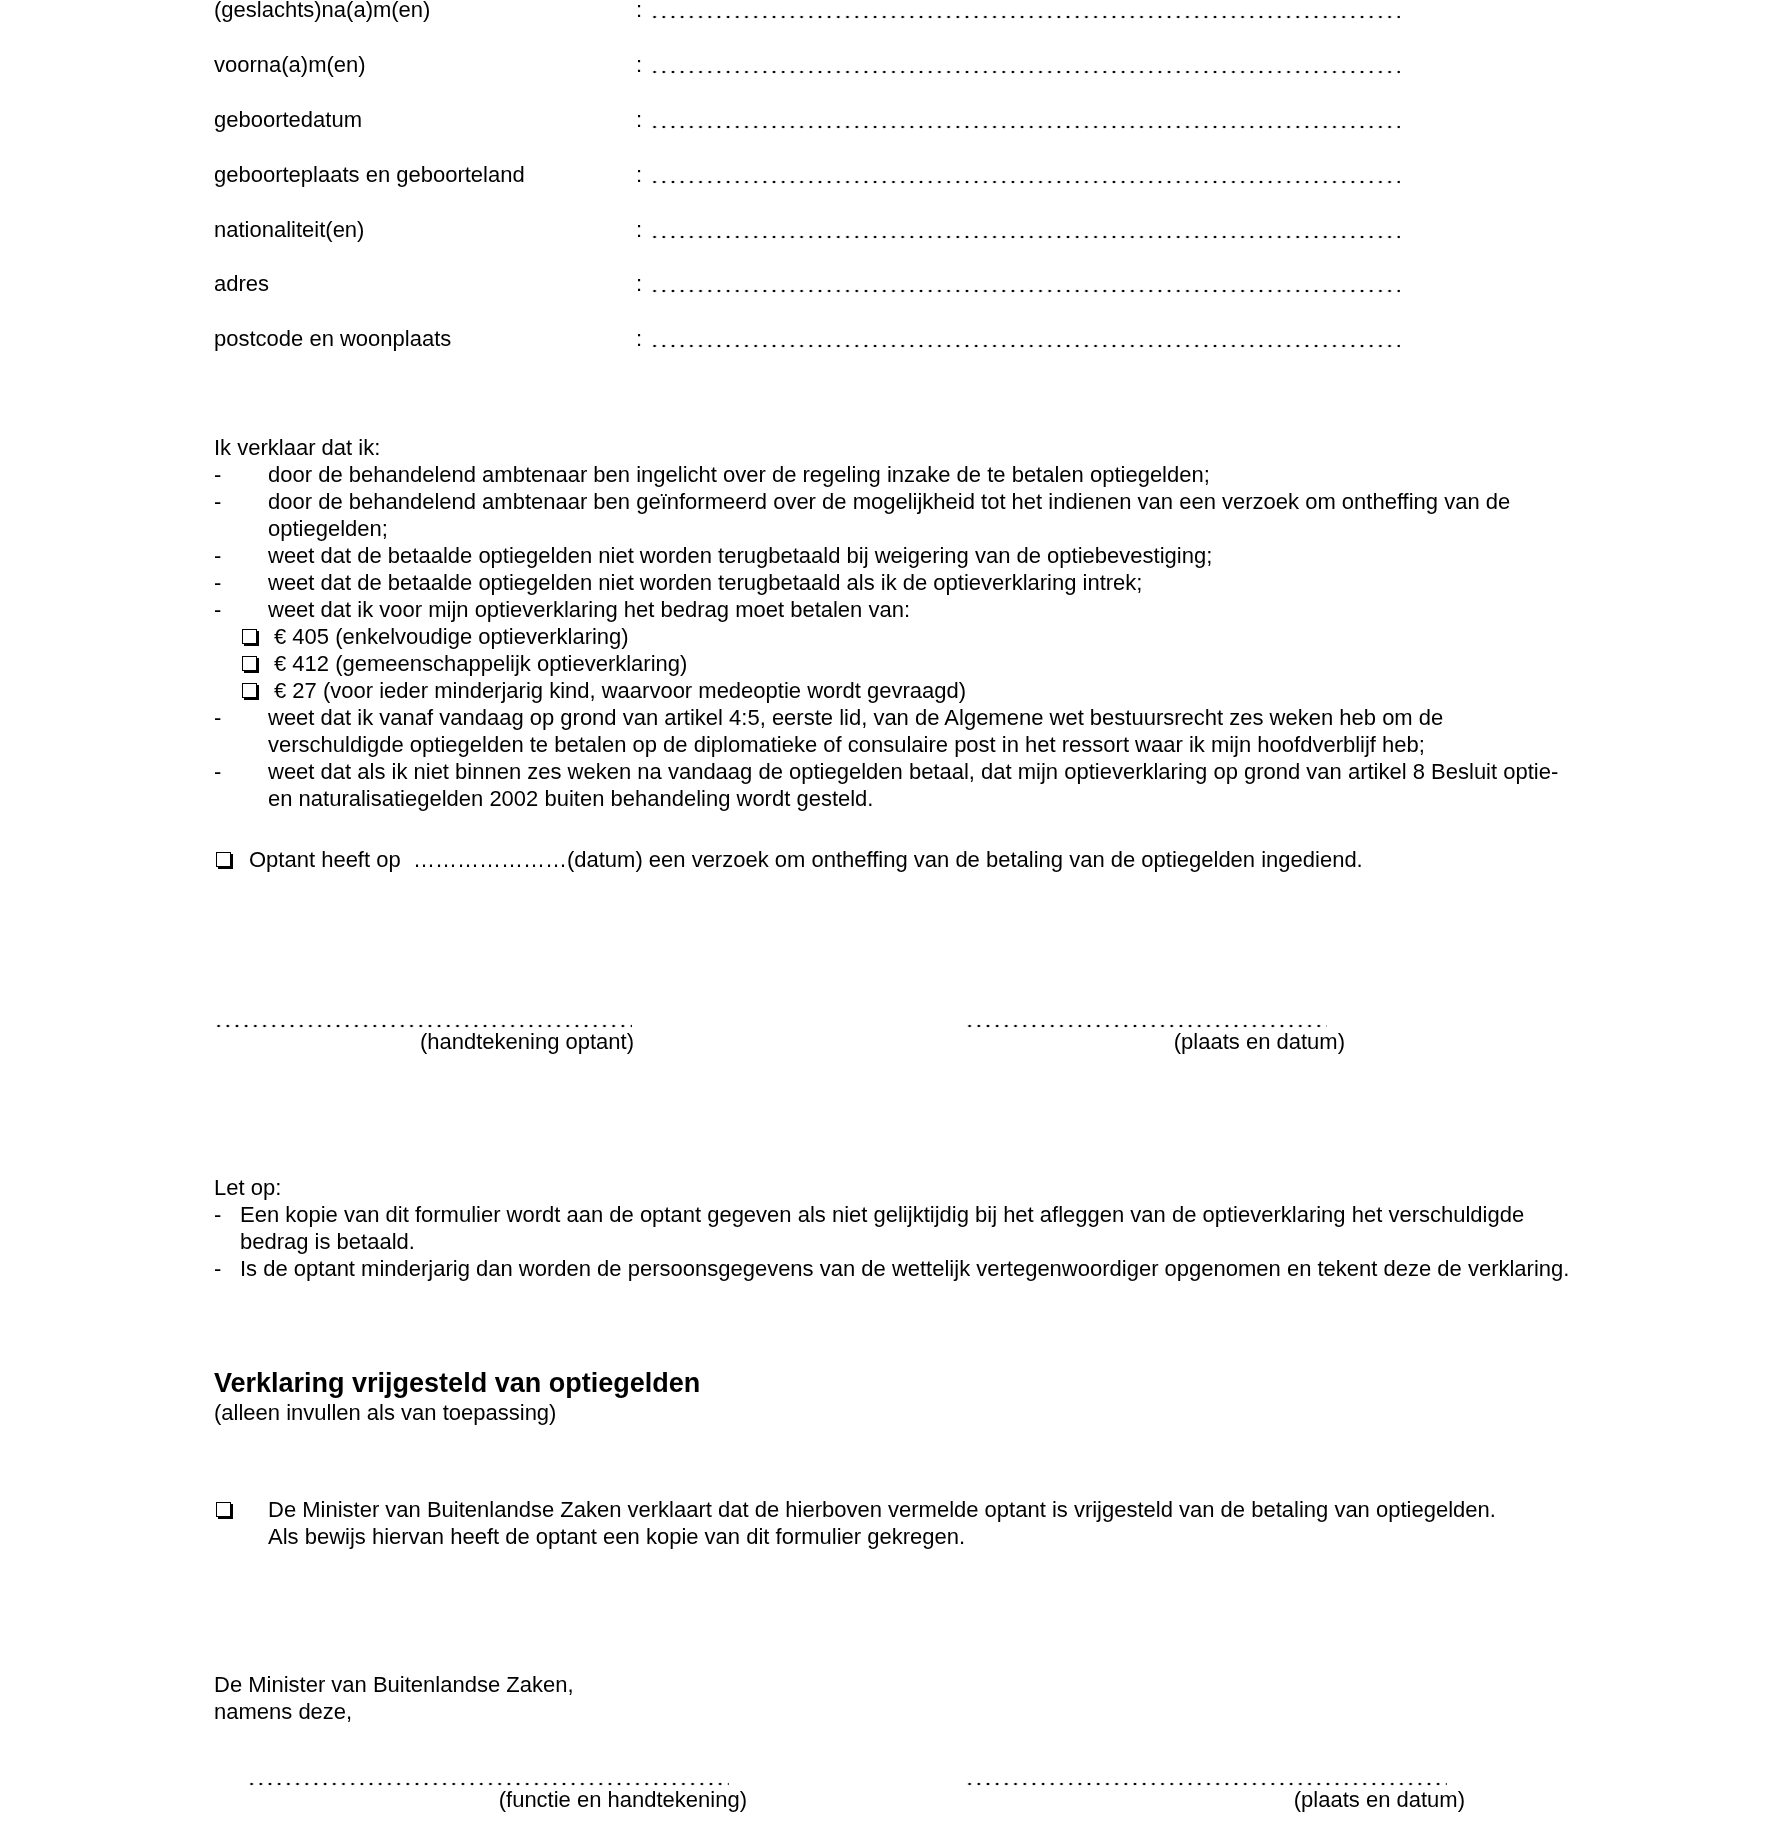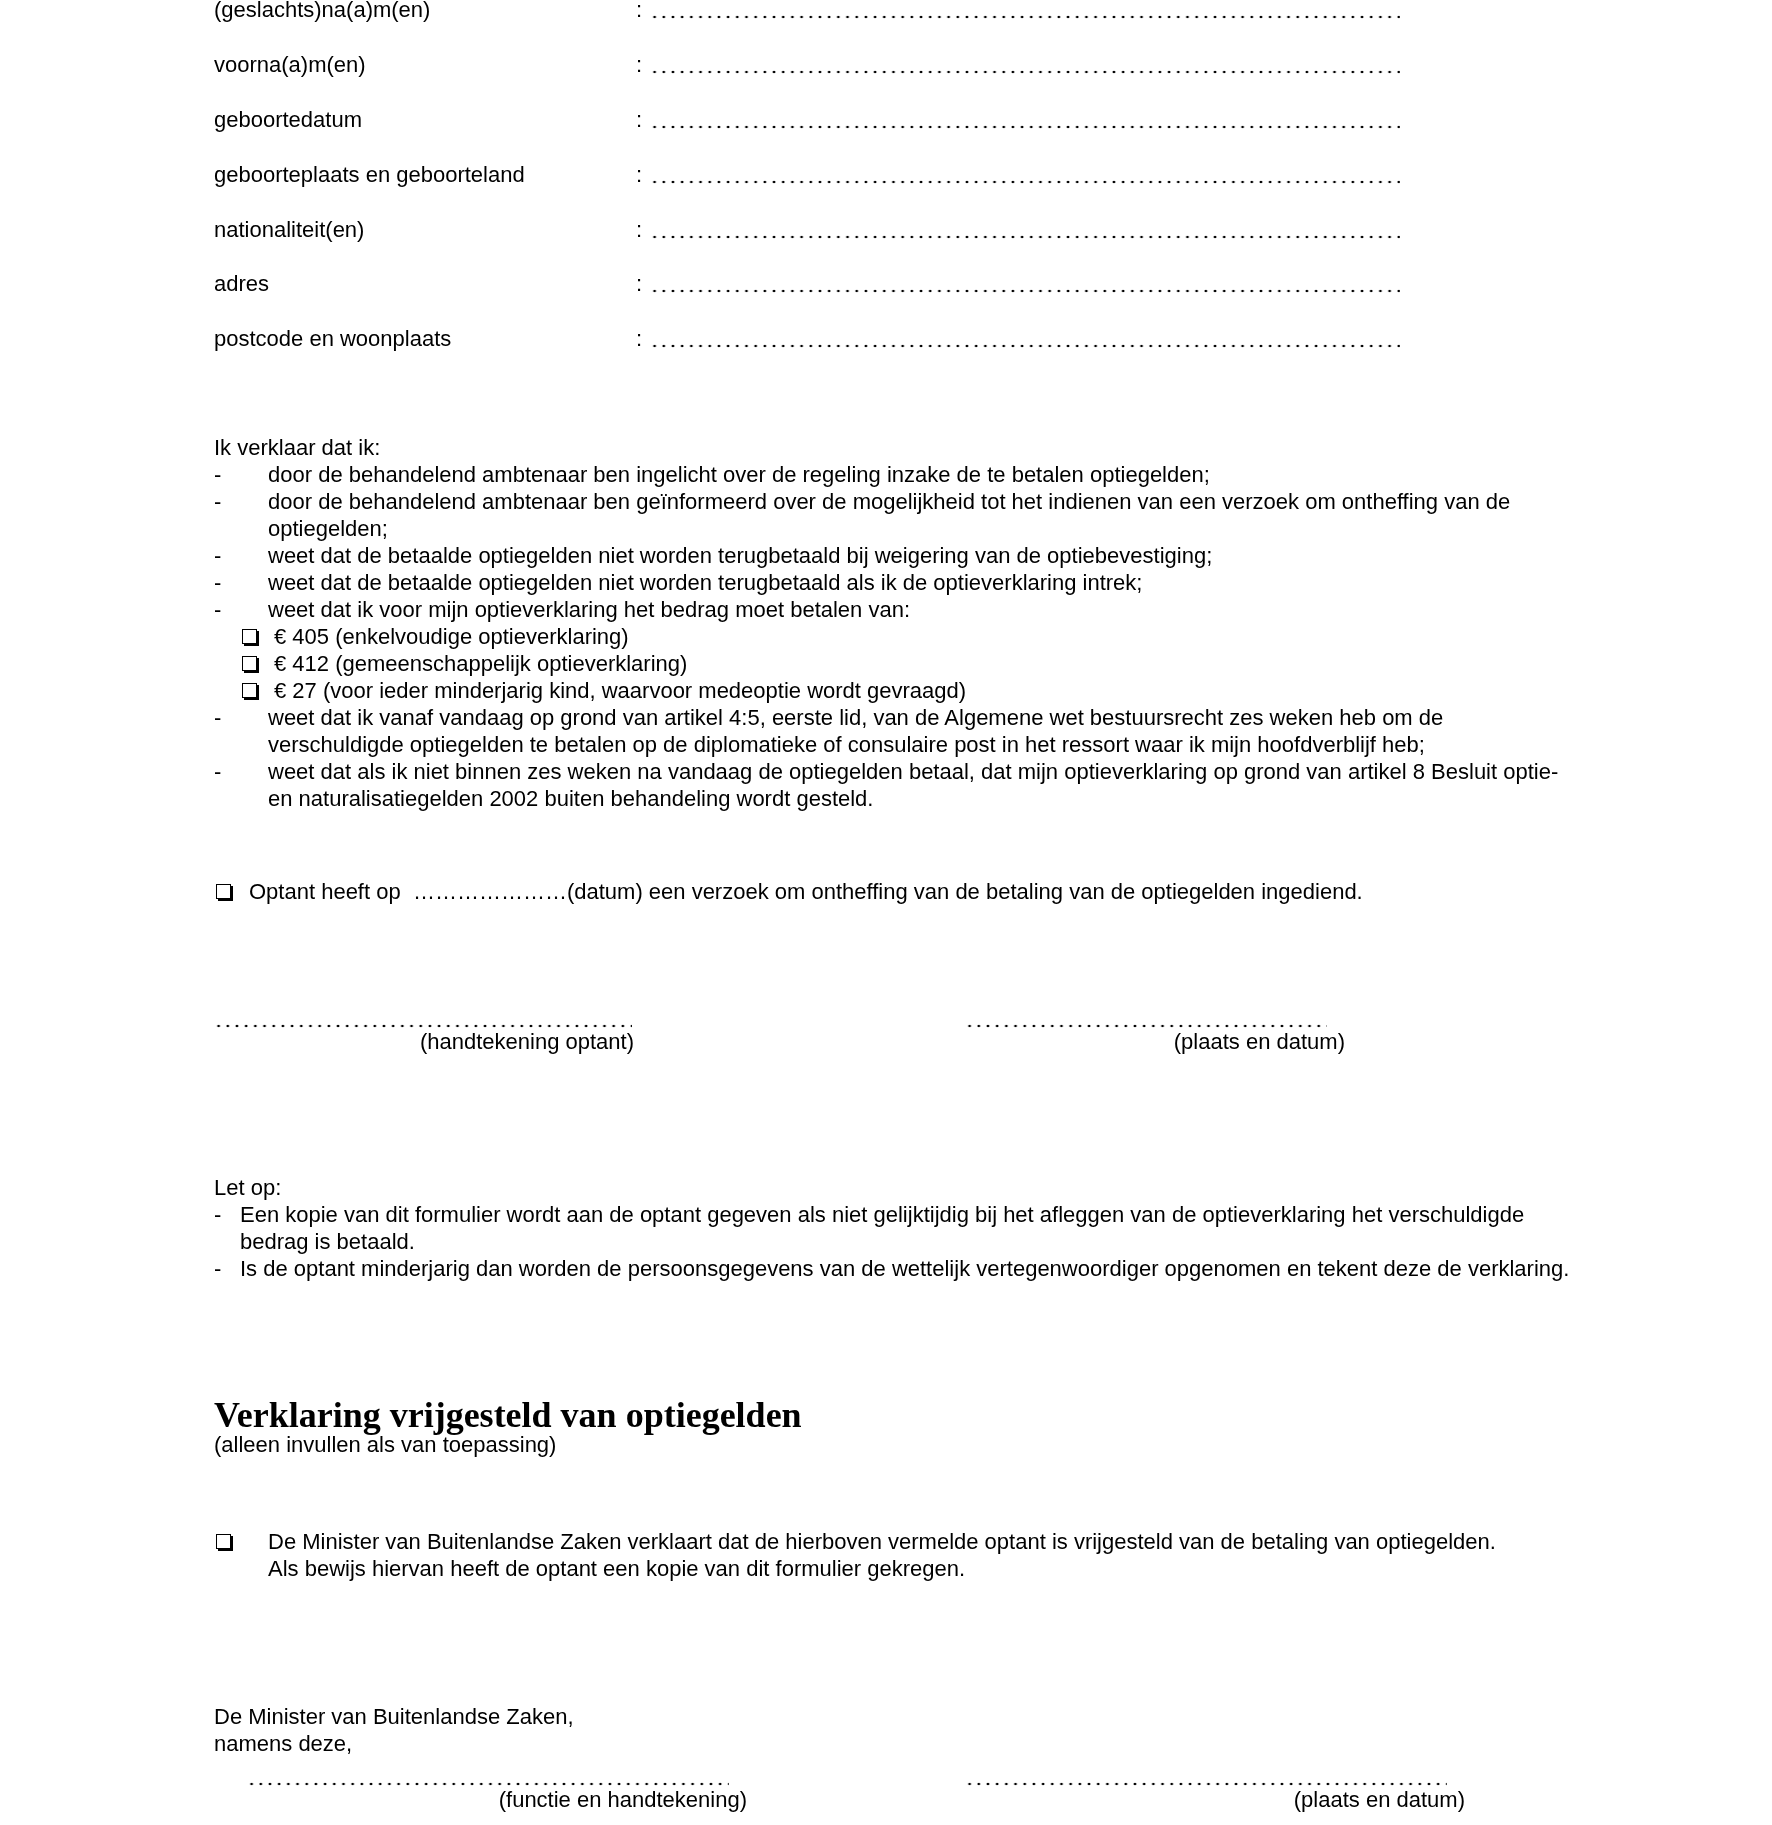--- a/index.html
+++ b/index.html
@@ -1,21 +1,21 @@
 <!DOCTYPE html>
 <html><head>
 <meta charset="utf-8">
 <style>
   html, body { margin: 0; padding: 0; background: #ffffff; }
   body {
     width: 1772px; height: 1825px; position: relative; overflow: hidden;
     font-family: "Liberation Sans", sans-serif; font-size: 22px; color: #000;
     line-height: 27px;
   }
-  .abs { position: absolute; margin-top: 32px; }
+  .abs { position: absolute; }
   .field-row { position: absolute; left: 214px; width: 1200px; height: 27px; }
   .field-label { position: absolute; left: 0; top: 0; white-space: nowrap; }
   .field-colon { position: absolute; left: 422px; top: 0; }
   .field-line {
     position: absolute; left: 436px; top: 0; width: 750px; height: 27px;
     border: none; background: transparent; outline: none; padding: 0; margin: 0;
     font: inherit; color: #000;
     background-image: radial-gradient(circle, #000 1.2px, transparent 1.6px);
     background-size: 9.2px 4px; background-repeat: repeat-x; background-position: 0 19px;
   }
@@ -26,21 +26,21 @@
   .cb { display: inline-block; width: 13px; height: 13px; border: 1.6px solid #000;
         box-shadow: 2px 2px 0 #000; vertical-align: 0px; background: #fff; cursor: pointer; }
   .cb-item .cb { position: absolute; left: 28px; top: 6px; }
   .dots-line {
     display: inline-block; height: 10px;
     background-image: radial-gradient(circle, #000 1.2px, transparent 1.6px);
     background-size: 9.2px 4px; background-repeat: repeat-x; background-position: 0 6px;
   }
   .sig { position: absolute; text-align: right; }
   .sig .dots-line { display: block; height: 10px; }
-  .heading { font-weight: bold; font-size: 36px; font-family: Liberation Serif, serif; }
+  .heading { font-weight: bold; font-size: 27px; }
   .note-li { position: relative; padding-left: 26px; }
   .note-li .dash { position: absolute; left: 0; top: 0; }
 </style>
 </head>
 <body>
 
 <div>
   <div class="field-row" style="top:-4px">
     <span class="field-label">(geslachts)na(a)m(en)</span>
     <span class="field-colon">:</span>

